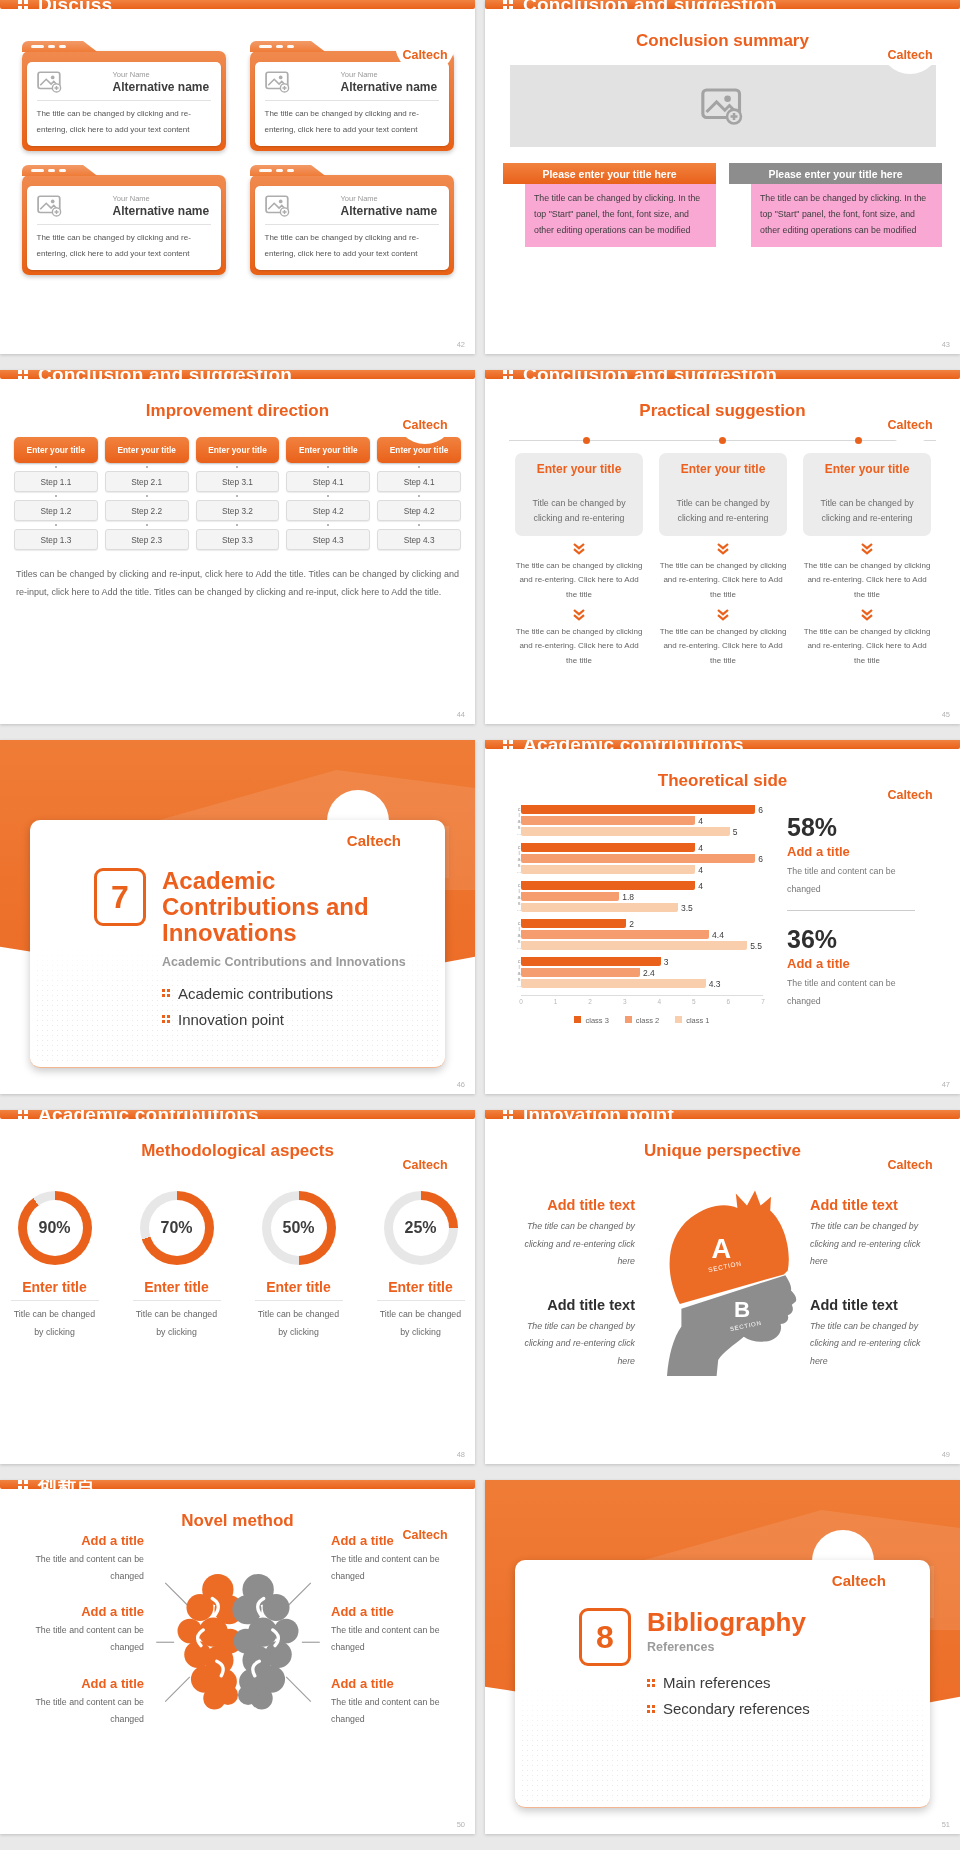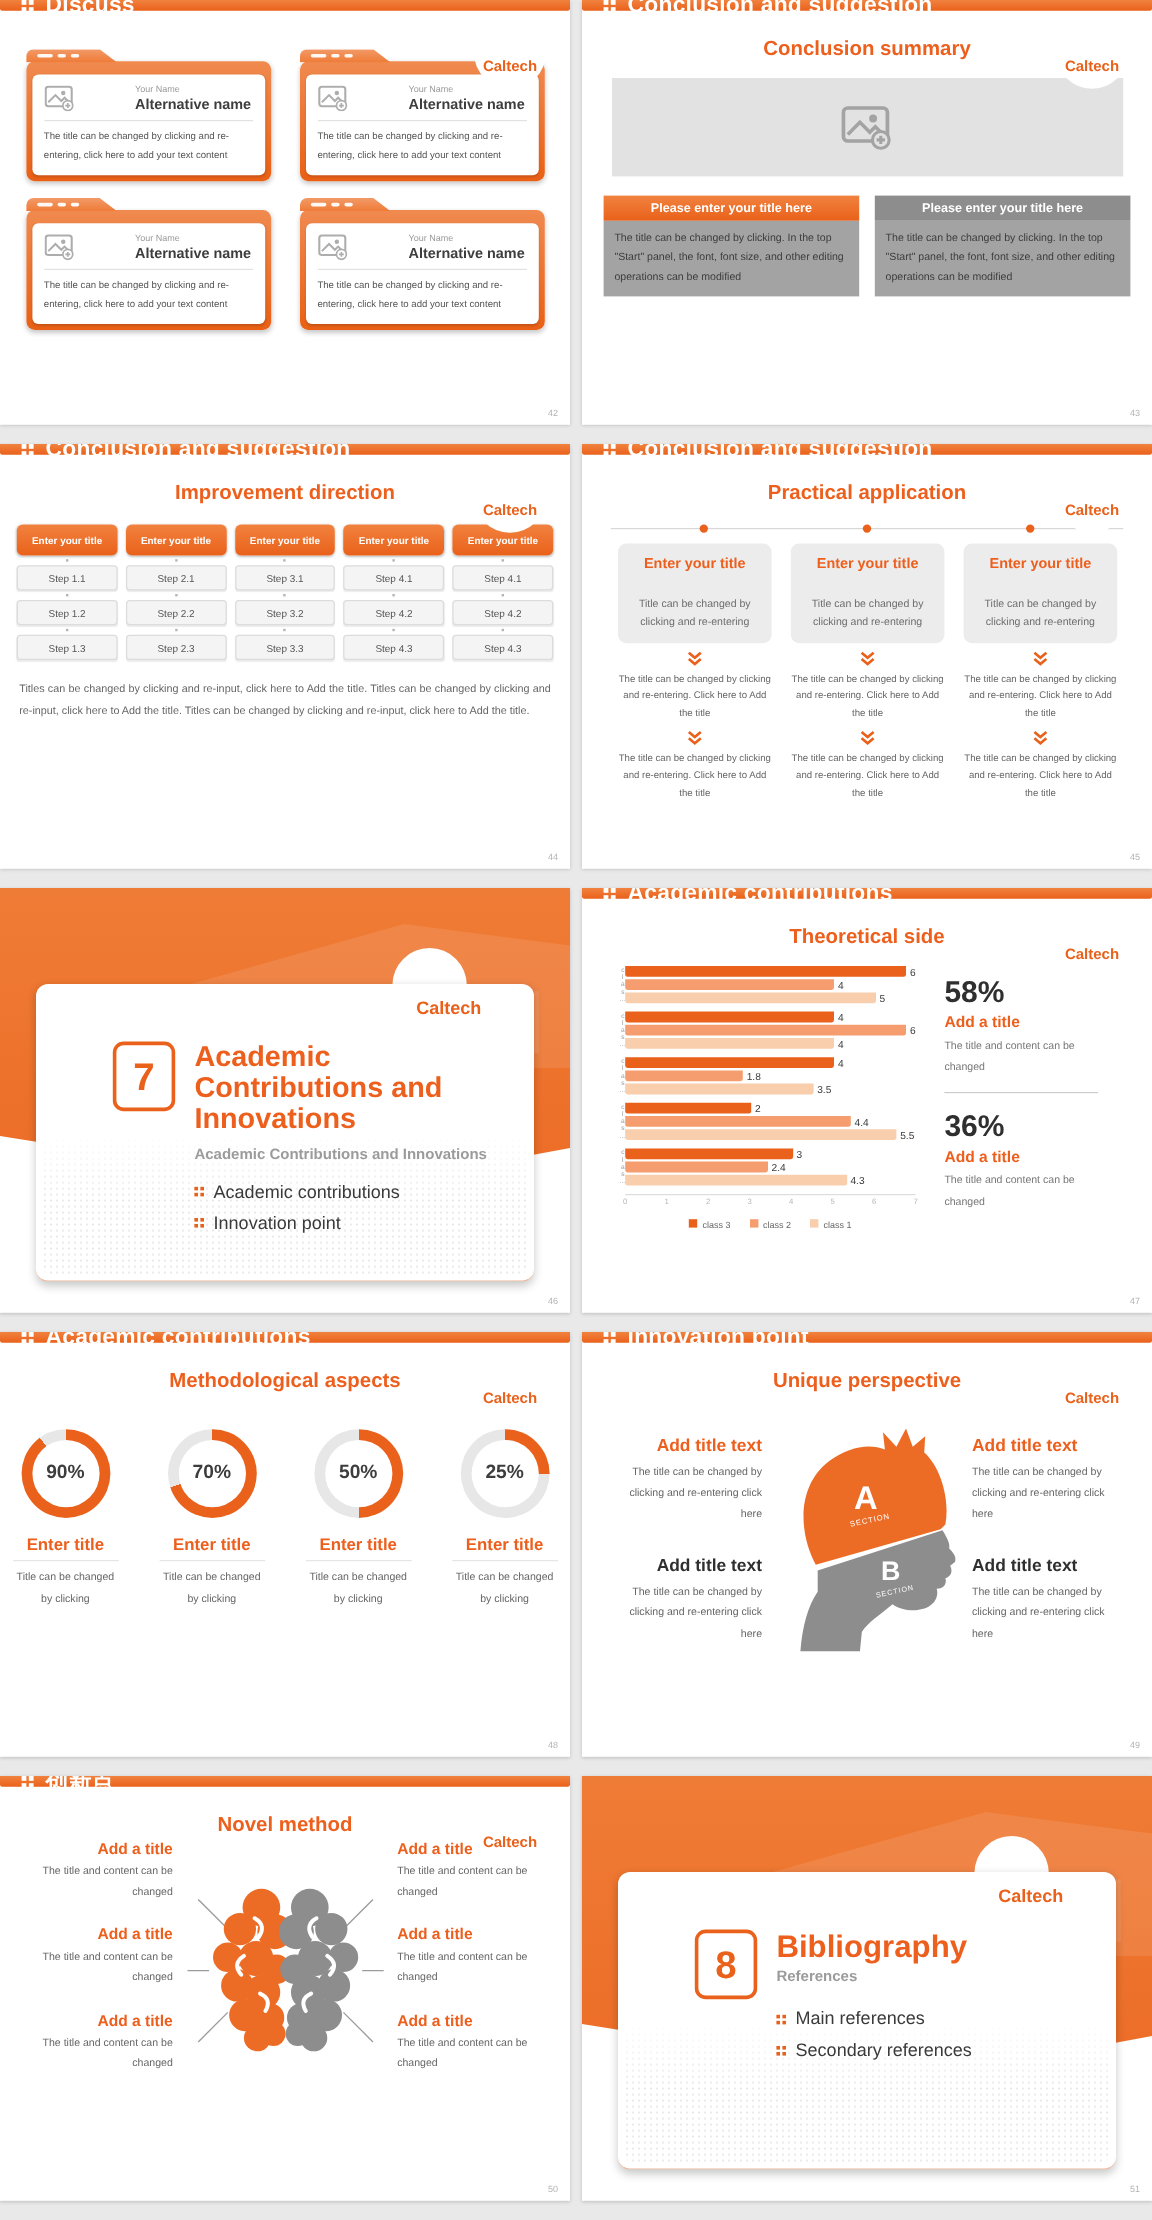--- a/index.html
+++ b/index.html
@@ -29,21 +29,21 @@
   .fi-name-small{font-size:7.5px;color:#9a9a9a;}
   .fi-name{font-size:12px;font-weight:bold;color:#3d3d3d;margin-top:1px;}
   .fi-body{font-size:8px;color:#555;line-height:1.95;padding-top:5px;}
   
   .imgbox{margin:14px auto 0;width:426px;height:82px;background:#e2e2e2;display:flex;align-items:center;justify-content:center;}
   .panels{display:flex;justify-content:center;gap:13px;margin-top:16px;}
   .panel{width:213px;}
   .panel-h{height:21px;display:flex;align-items:center;justify-content:center;color:#fff;font-weight:bold;font-size:10.5px;}
   .panel-h.orange{background:linear-gradient(180deg,#f1823f,#e9611a);}
   .panel-h.gray{background:#8d8d8d;}
-  .panel-b{background:#a3a3a3;padding:7px 9px 9px;font-size:8.8px;color:#3c3c3c;line-height:1.8;}
+  .panel-b{background:#f9a8d4;padding:7px 9px 9px;font-size:8.8px;color:#3c3c3c;line-height:1.8;margin-left:22px;}
   
   .cols5{display:flex;gap:7px;padding:0 14px;margin-top:16px;}
   .col5{flex:1;display:flex;flex-direction:column;align-items:stretch;}
   .col5 .cbtn{background:linear-gradient(180deg,#f1823f,#e9611a);border-radius:5px;color:#fff;font-weight:bold;font-size:8.3px;height:26px;display:flex;align-items:center;justify-content:center;box-shadow:0 1px 2px rgba(0,0,0,.25);}
   .dot{width:2px;height:2px;background:#b5b5b5;margin:3px auto;}
   .stepbox{background:#f4f4f4;border:1px solid #dcdcdc;border-radius:3px;height:19px;display:flex;align-items:center;justify-content:center;font-size:8.3px;color:#555;box-shadow:0 1px 1px rgba(0,0,0,.08);}
   .s3foot{margin:16px 16px 0;font-size:9px;color:#666;line-height:1.95;text-align:justify;}
   
   .tl{display:flex;position:relative;margin:16px 34px 8px;height:8px;}
   .tl::before{content:"";position:absolute;left:-10px;right:-10px;top:3px;height:1px;background:#d8d8d8;}
@@ -99,21 +99,21 @@
   .donut-body{font-size:8.8px;color:#666;line-height:2.0;margin-top:5px;}
   
   .s8wrap{display:flex;justify-content:space-between;align-items:flex-start;padding:0 22px;margin-top:6px;}
   .s8col{width:128px;margin-top:30px;}
   .s8col.right .blk{text-align:left;}
   .s8col.left .blk{text-align:right;}
   .blk{margin-bottom:26px;}
   .blk .bt{font-weight:bold;font-size:14.5px;}
   .blk .bt.accent{color:#ed5f1d;}
   .blk .bt.dark{color:#2f2f2f;}
-  .blk .bb{font-size:8.8px;color:#666;line-height:2.0;margin-top:5px;}
+  .blk .bb{font-size:8.8px;color:#666;line-height:2.0;margin-top:5px;font-style:italic;}
   
   .s9wrap{display:flex;justify-content:space-between;align-items:center;padding:0 26px;margin-top:2px;}
   .s9col{width:118px;}
   .s9col.left{text-align:right;}
   .s9col .blk{margin-bottom:20px;}
   .blk .bt2{color:#ed5f1d;font-weight:bold;font-size:13px;}
   .blk .bb2{font-size:8.8px;color:#666;line-height:1.9;margin-top:3px;}
 </style>
 </head>
 <body>
@@ -334,21 +334,21 @@
     <div class="bar">
       <span class="sq4">
           <i></i>
           <i></i>
           <i></i>
           <i></i>
         </span>
       <span class="htitle">Conclusion and suggestion</span>
     </div>
     <div class="badge">Caltech</div>
-    <div class="stitle">Practical application</div>
+    <div class="stitle">Practical suggestion</div>
     <div class="tl">
       <span>
           <i></i>
         </span>
       <span>
           <i></i>
         </span>
       <span>
           <i></i>
         </span>

